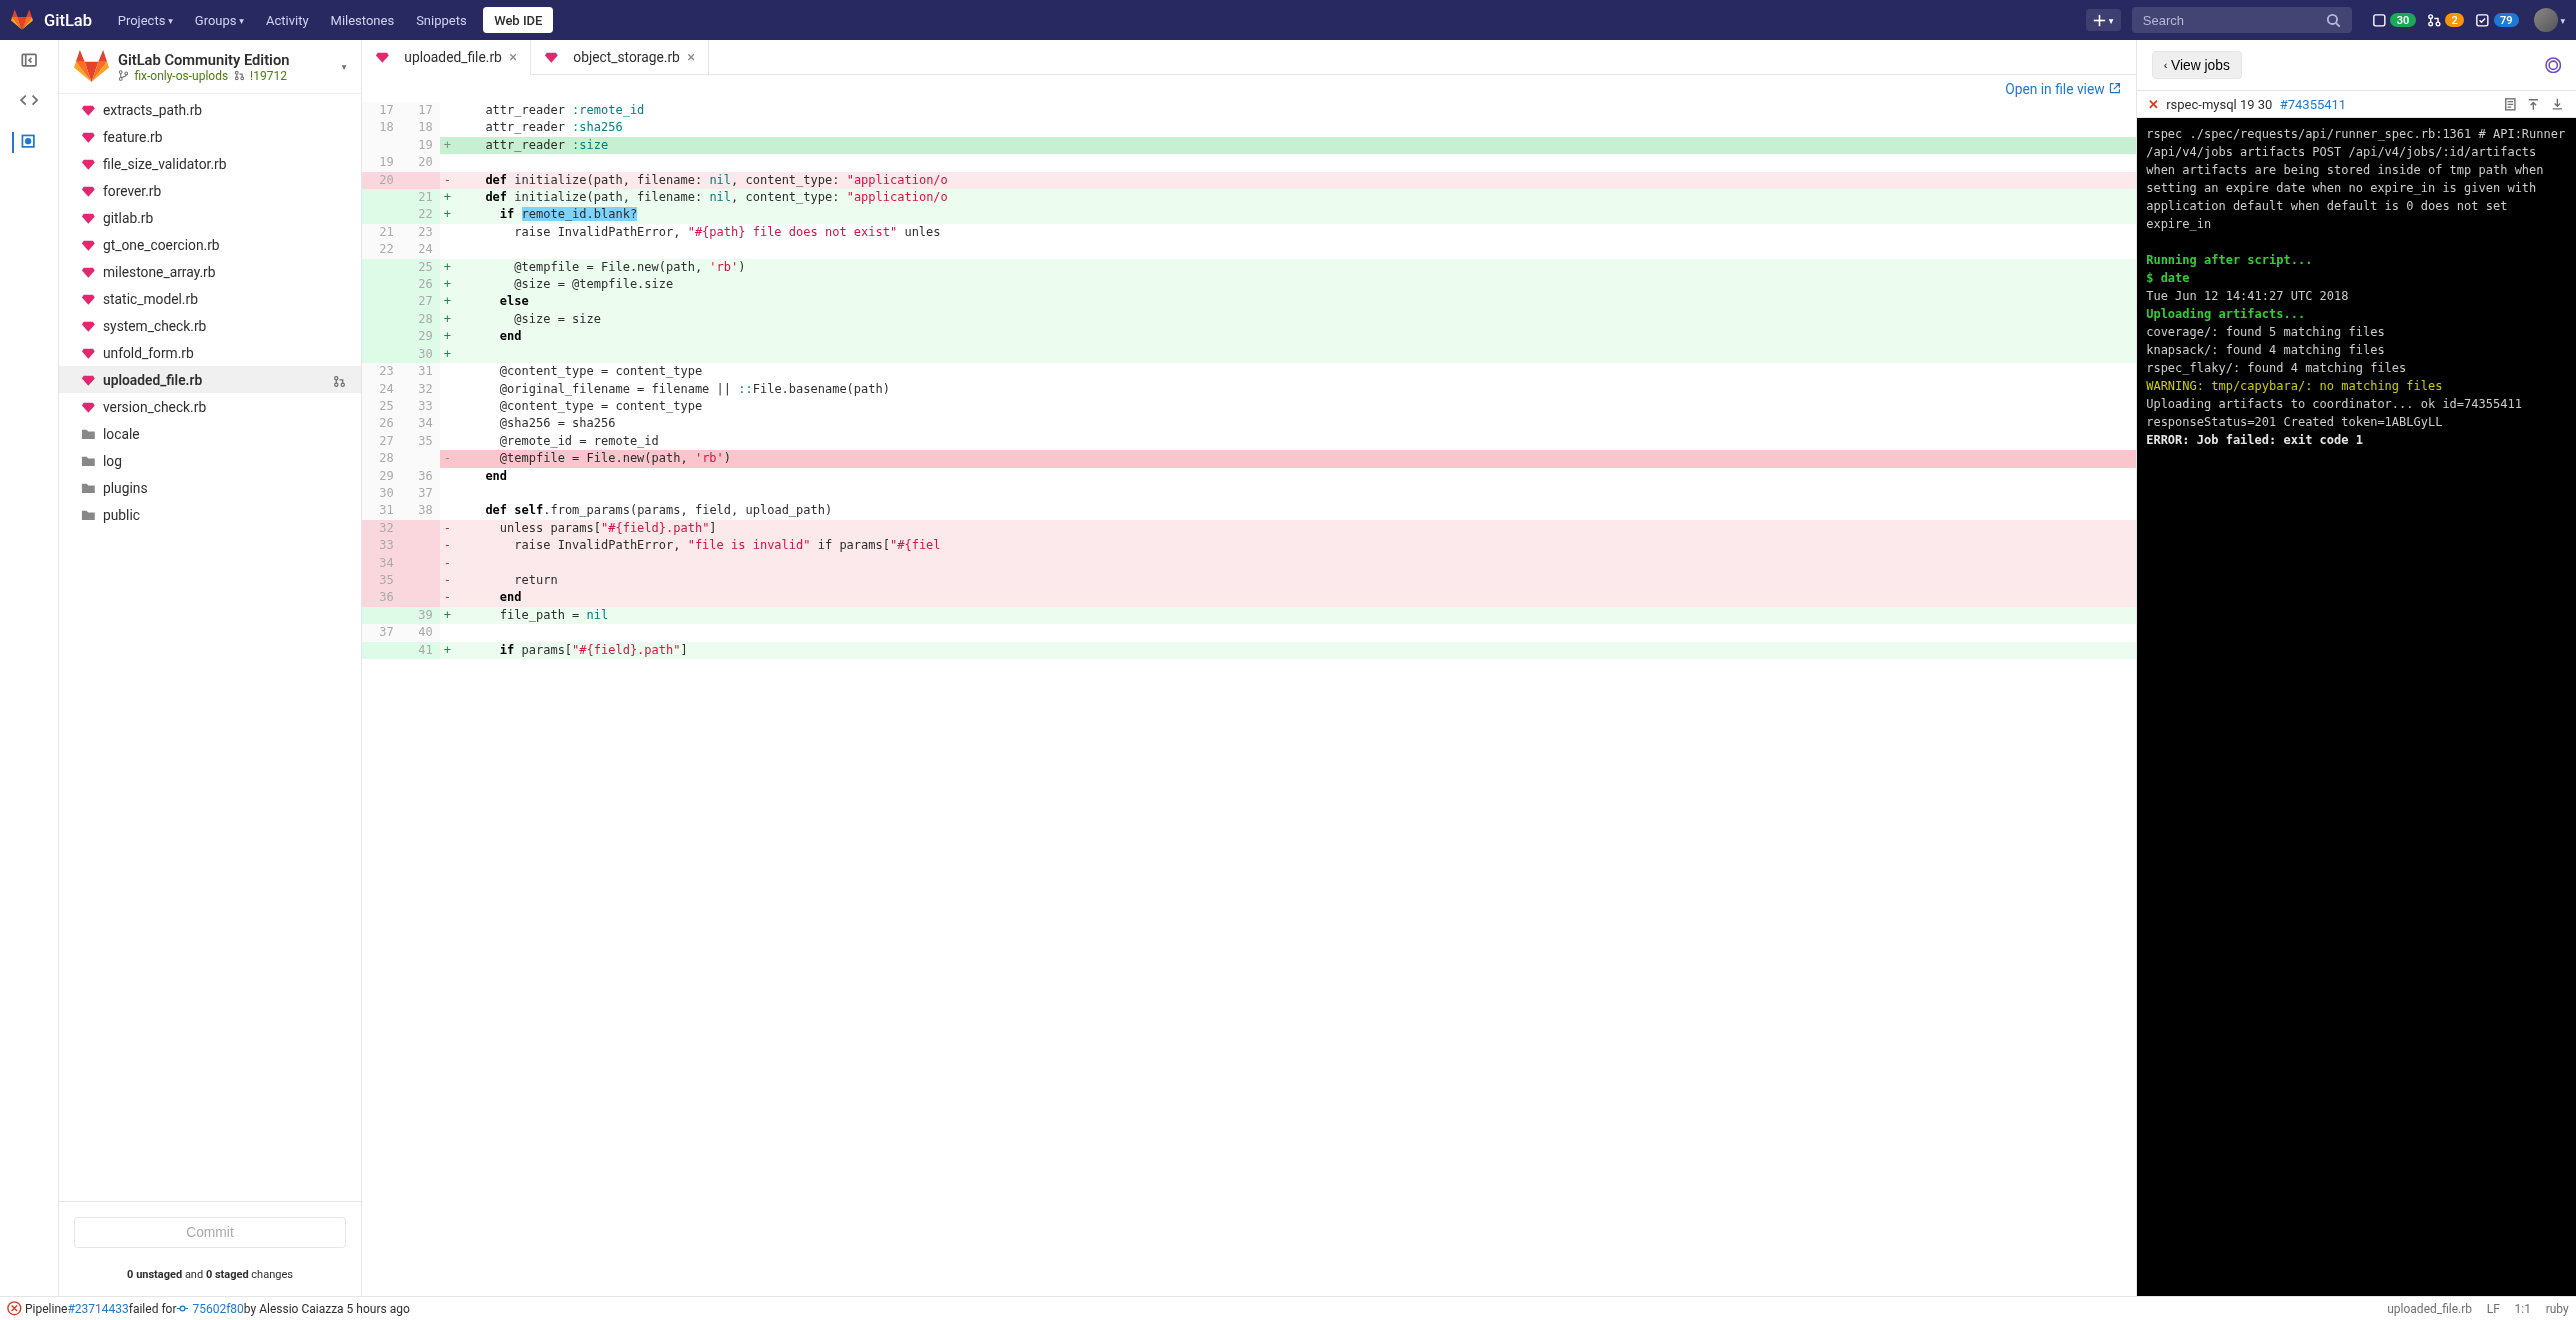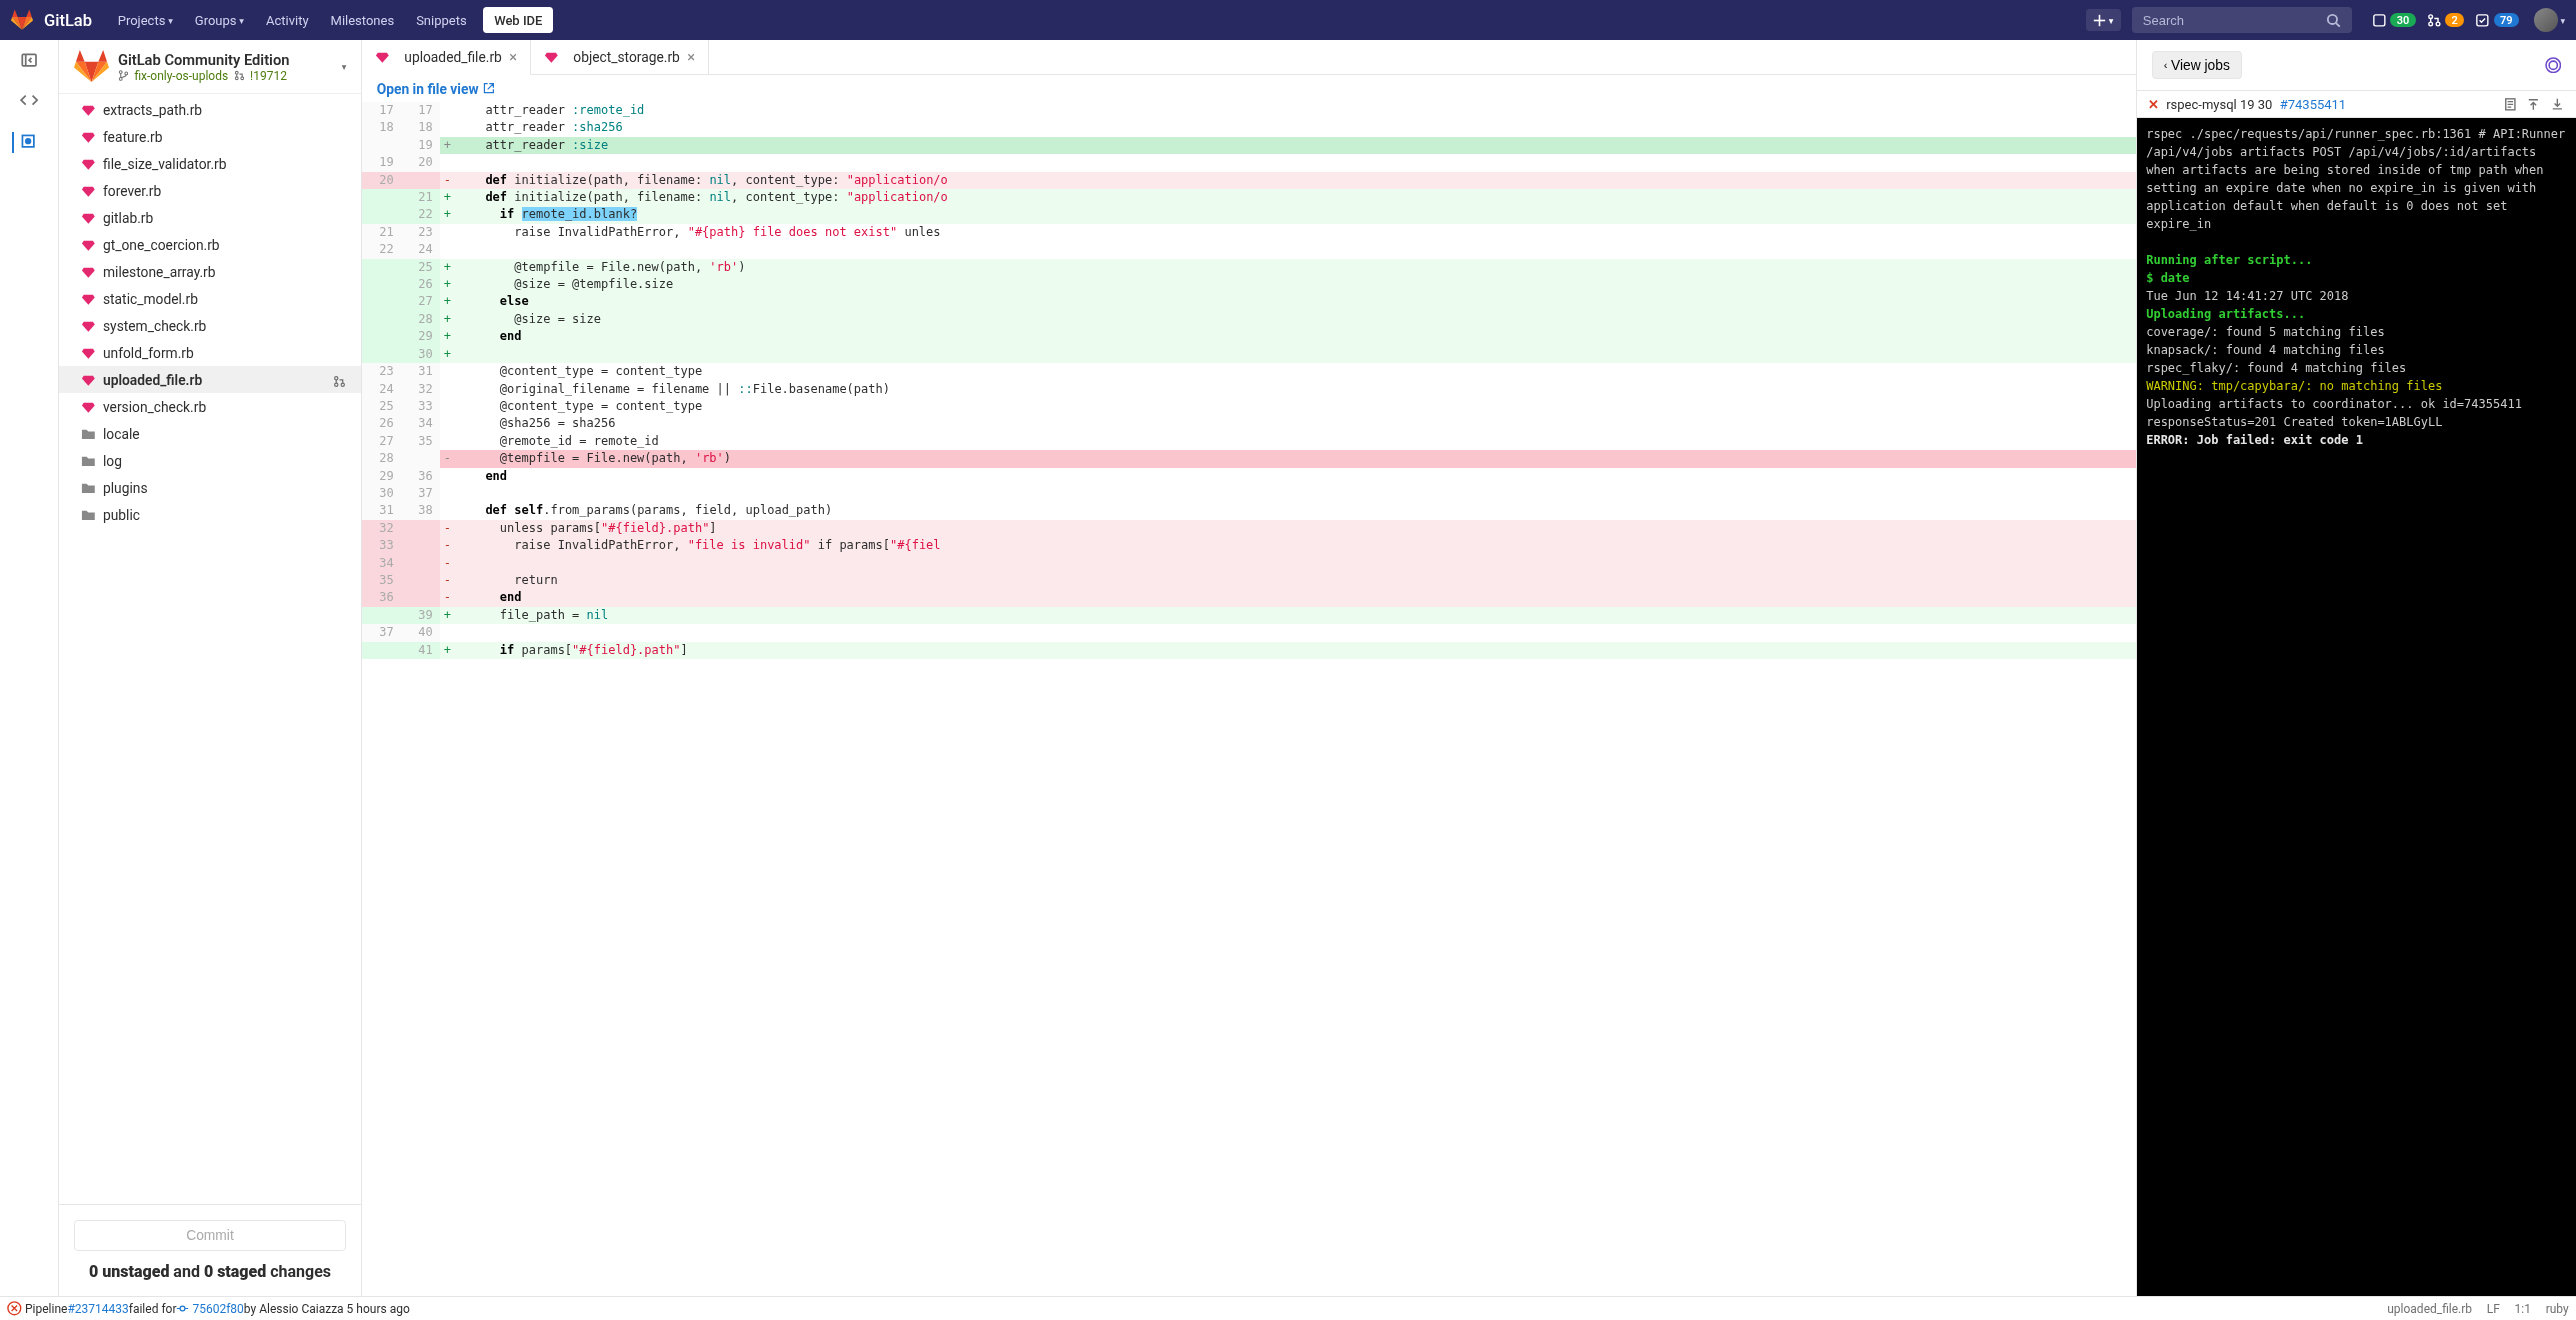--- a/index.html
+++ b/index.html
@@ -30,27 +30,27 @@
 .project-sub { font-size: 12px; color: #4d7c0f; display: flex; align-items: center; gap: 5.5px; }
 .file-tree { flex: 1; overflow-y: auto; padding: 1.8px 0; }
 .tree-item { display: flex; align-items: flex-end; padding: 5.5px 14.7px 5.5px 22px; cursor: pointer; font-size: 13.8px; }
 .tree-item.active { background: #f0f0f0; font-weight: 600; }
 .tree-icon { width: 14.7px; height: 14.7px; margin-right: 7.3px; flex-shrink: 0; }
 .ruby-icon { color: #e0115f; }
 .folder-icon { color: #888; }
 .mr-icon { margin-left: auto; color: #707070; width: 13px; height: 13px; }
 .commit-area { padding: 14.7px; border-top: 0.9px solid #e5e5e5; }
 .commit-btn { width: 100%; padding: 7.3px; border: 0.9px solid #e5e5e5; background: #fff; border-radius: 3.7px; color: #aaa; font-size: 13.8px; }
-.changes-text { text-align: center; margin-top: 11px; font-size: 16px; font-weight: bold; }
+.changes-text { text-align: center; margin-top: 20px; font-size: 11px; }
 .editor-area { flex: 1; display: flex; flex-direction: column; min-width: 0; }
 .tabs { display: flex; border-bottom: 0.9px solid #e5e5e5; height: 35px; }
 .tab { display: flex; align-items: center; padding: 0 13px; border-right: 0.9px solid #e5e5e5; cursor: pointer; gap: 7.3px; font-size: 13.8px; }
 .tab.active { border-bottom: 1.8px solid #fff; margin-bottom: -0.9px; }
 .tab-close { color: #888; font-size: 14.7px; }
-.editor-header { display: flex; justify-content: flex-start; padding: 5.5px 14.7px; font-weight: bold; }
+.editor-header { display: flex; justify-content: flex-end; padding: 5.5px 14.7px; }
 .open-file-view { color: #1f78d1; font-size: 13.8px; display: flex; align-items: center; gap: 3.7px; }
 .diff-view { flex: 1; overflow: auto; font-family: "SFMono-Regular", Menlo, Monaco, Consolas, monospace; font-size: 12px; position: relative; }
 .diff-line { display: flex; min-height: 17.4px; line-height: 17.4px; white-space: pre; }
 .line-num { width: 39px; text-align: right; padding-right: 7.3px; color: #aaa; background: #fafafa; user-select: none; flex-shrink: 0; }
 .line-sign { width: 14.7px; text-align: center; color: #888; flex-shrink: 0; }
 .line-content { flex: 1; padding-left: 1.8px; overflow: hidden; }
 .diff-line.added { background: #ecfdf0; }
 .diff-line.added .line-num { background: #ddfbe6; }
 .diff-line.added .line-sign { color: #168f48; }
 .diff-line.removed { background: #fbe9eb; }

